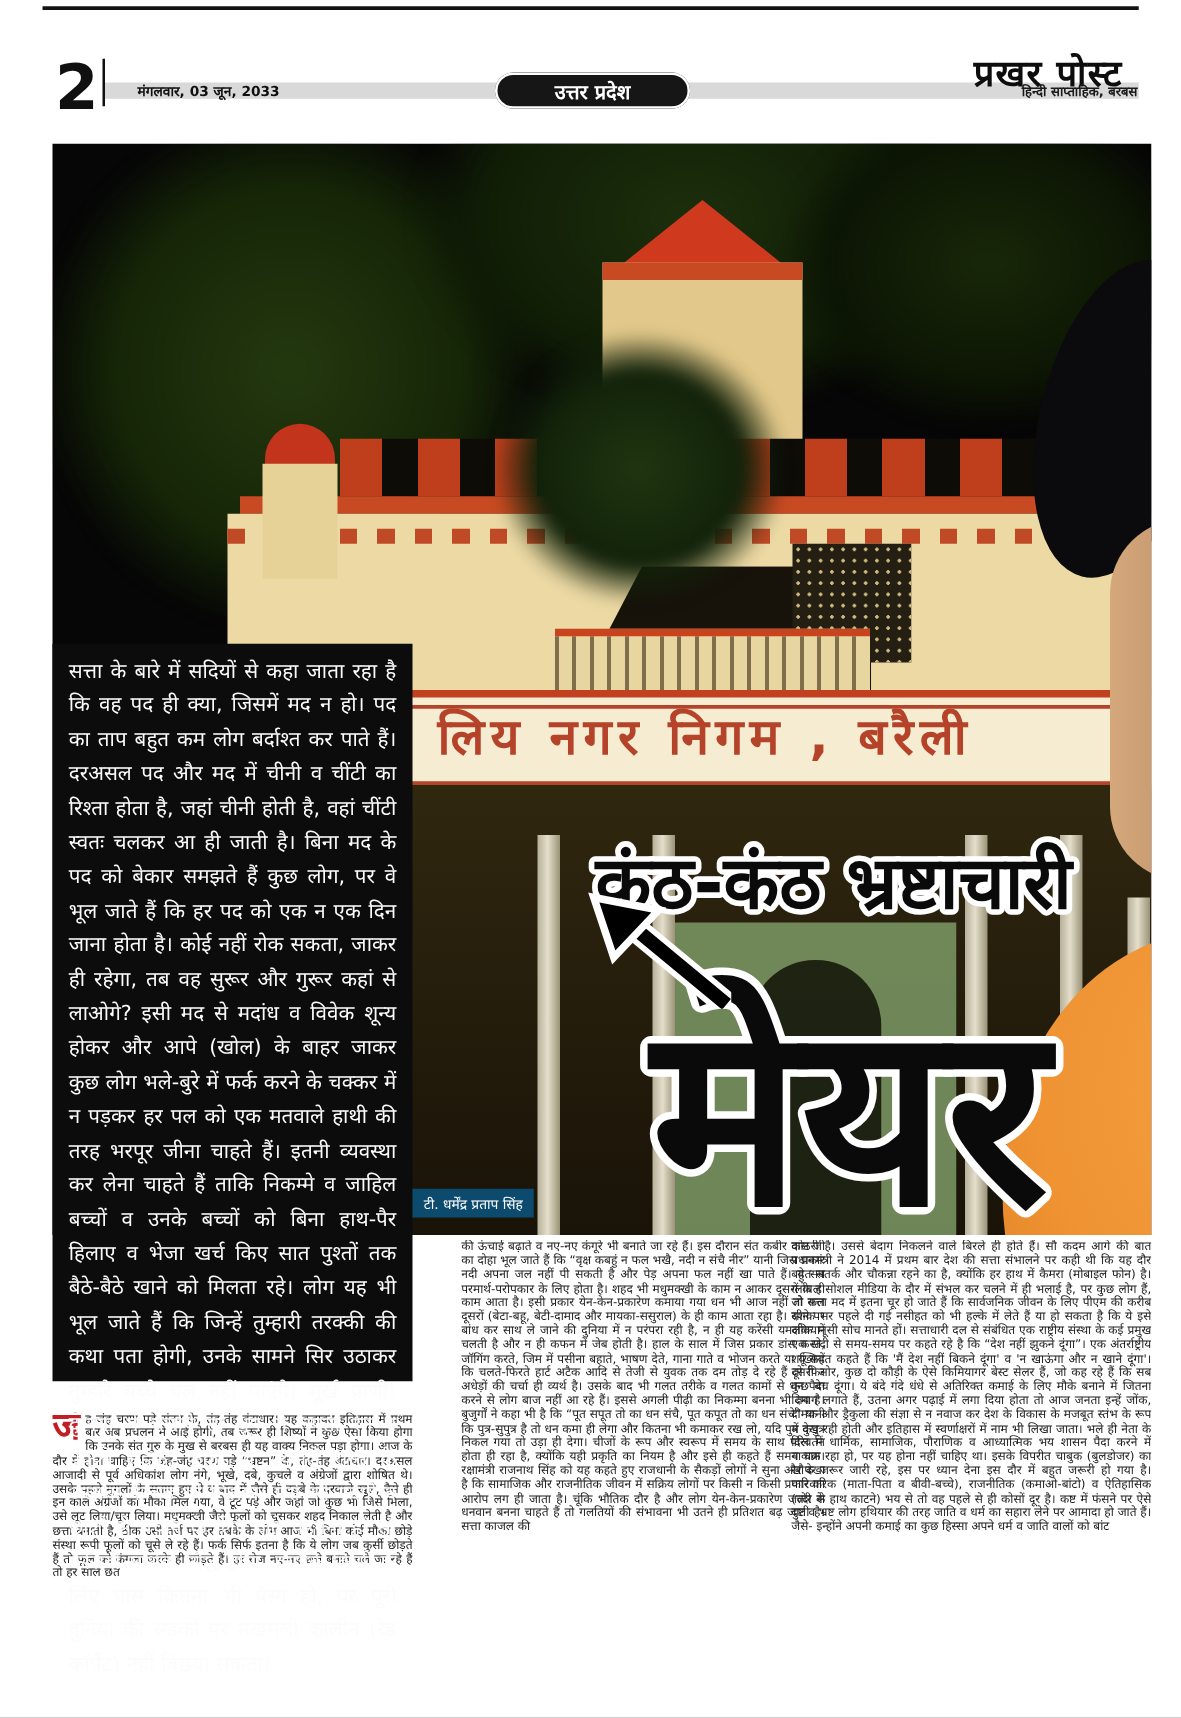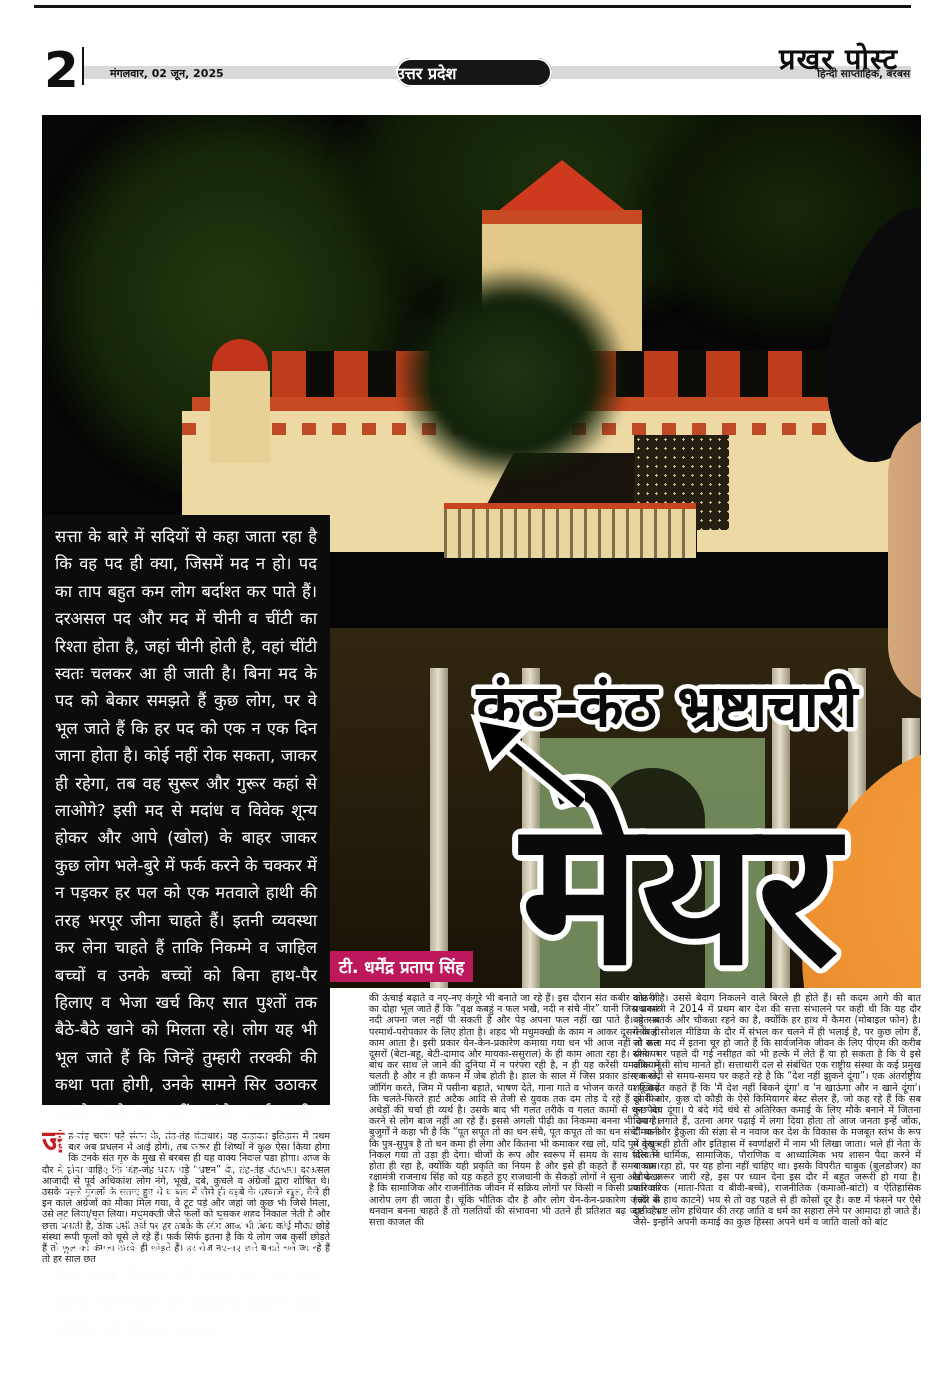--- a/index.html
+++ b/index.html
@@ -7,21 +7,21 @@
   .page{position:relative;width:945px;height:1374px;background:#fff;overflow:hidden;}
   .abs{position:absolute;}
 
   
   .top-rule{left:34px;top:5px;width:877px;height:3px;background:#141414;}
   .gray-band{left:84px;top:66px;width:827px;height:13px;background:#d9d9d9;}
   .page-num{left:44px;top:40px;font-size:50px;font-weight:900;line-height:60px;color:#101010;}
   .page-num-rule{left:82px;top:47px;width:2px;height:38px;background:#101010;}
   .date-line{left:110px;top:65px;font-size:11px;font-weight:bold;color:#101010;}
   .section-pill{left:396px;top:58px;width:156px;height:29px;background:#161616;border-radius:15px;
-    display:flex;align-items:center;box-shadow:0 0 0 2px #fff inset;}
+    display:flex;align-items:center;justify-content:center;box-shadow:0 0 0 2px #fff inset;}
   .section-pill span{color:#fff;font-size:16px;font-weight:bold;}
   .masthead{right:47px;top:38px;font-size:29px;font-weight:900;color:#0d0d0d;text-align:right;letter-spacing:1px;margin-left:45px;}
   .masthead-tag{right:35px;top:66px;font-size:10.5px;font-weight:bold;color:#1a1a1a;text-align:right;}
 
   
   .photo{left:42px;top:115px;width:879px;height:873px;background:#060606;overflow:hidden;}
   .blob{position:absolute;border-radius:50%;filter:blur(5px);}
   .tree1{left:-70px;top:-90px;width:520px;height:540px;background:radial-gradient(closest-side,#24380f,#152507 55%,rgba(8,14,4,0) 78%);}
   .tree2{left:230px;top:-140px;width:560px;height:400px;background:radial-gradient(closest-side,#1c2f0c,#101d06 60%,rgba(6,10,3,0) 80%);}
   .tree3{right:-80px;top:-70px;width:420px;height:330px;background:radial-gradient(closest-side,#182708,#0c1504 60%,rgba(5,8,2,0) 80%);}
@@ -49,21 +49,21 @@
   .lower{left:118px;top:513px;right:0;bottom:0;background:linear-gradient(#30270f,#191308);}
   .glow{position:absolute;left:380px;top:110px;width:225px;bottom:0;background:#7d9a66;opacity:.85;}
   .glow-arch{position:absolute;left:60px;top:30px;width:105px;bottom:0;background:#1d2414;border-radius:52px 52px 0 0;}
   .colm{position:absolute;top:40px;bottom:0;width:18px;background:linear-gradient(90deg,#b7b099,#e4decb 45%,#9a9378);}
   .c1{left:270px;} .c2{left:362px;} .c3{left:612px;} .c4{left:688px;} .c5{left:742px;top:90px;}
 
   .hair{left:790px;top:90px;width:130px;height:260px;background:#0b0b0e;border-radius:50%;transform:rotate(14deg);}
   .face{left:846px;top:300px;width:60px;height:290px;background:linear-gradient(90deg,#d5a87c,#c2946a);border-radius:60px 0 0 60px;}
   .robe{left:760px;top:630px;width:340px;height:420px;background:radial-gradient(circle at 70% 30%,#f6a245,#ef9333 55%,#d97b1e);border-radius:50%;}
 
-  .credit{left:330px;top:951px;background:#be185d;color:#fff;font-size:17px;font-weight:bold;padding:4px 9px;z-index:30;}
+  .credit{left:330px;top:951px;background:#0c4a6e;color:#fff;font-size:11px;font-weight:normal;padding:4px 9px;z-index:30;}
 
   .kicker-svg{left:457px;top:652px;z-index:25;}
   .arrow-svg{left:465px;top:712px;z-index:26;}
   .headline-svg{left:430px;top:770px;z-index:25;}
   .kicker-text{font-size:58px;font-weight:900;fill:#0a0a0a;stroke:#ffffff;stroke-width:9px;paint-order:stroke;stroke-linejoin:round;
     font-family:"DejaVu Sans",sans-serif;}
   .headline-text{font-size:200px;font-weight:900;fill:#0a0a0a;stroke:#ffffff;stroke-width:12px;paint-order:stroke;stroke-linejoin:round;
     font-family:"DejaVu Sans",sans-serif;}
 
   
@@ -80,21 +80,21 @@
 </style>
 </head>
 <body>
 
 <div class="page">
 
   <div class="abs top-rule"></div>
   <div class="abs gray-band"></div>
   <div class="abs page-num">2</div>
   <div class="abs page-num-rule"></div>
-  <div class="abs date-line">मंगलवार, 02 जून, 2025</div>
+  <div class="abs date-line">मंगलवार, 03 जून, 2033</div>
   <div class="abs section-pill">
     <span>उत्तर प्रदेश</span>
   </div>
   <div class="abs masthead">प्रखर पोस्ट</div>
   <div class="abs masthead-tag">हिन्दी साप्ताहिक, बरबस</div>
 
   <div class="abs photo">
     <div class="blob tree1"></div>
     <div class="blob tree2"></div>
     <div class="blob tree3"></div>
@@ -106,20 +106,24 @@
 
     <div class="abs facade">
       <div class="dentil"></div>
       <div class="mini-dome"></div>
       <div class="mini-tower"></div>
       <div class="roof-dark"></div>
       <div class="lattice"></div>
       <div class="balcony"></div>
     </div>
 
+    <div class="abs sign-band">
+      <div class="sign-inner"></div>
+      <div class="sign-text">लिय नगर निगम , बरैली</div>
+    </div>
 
     <div class="abs lower">
       <div class="glow">
         <div class="glow-arch"></div>
       </div>
       <div class="colm c1"></div>
       <div class="colm c2"></div>
       <div class="colm c3"></div>
       <div class="colm c4"></div>
       <div class="colm c5"></div>

